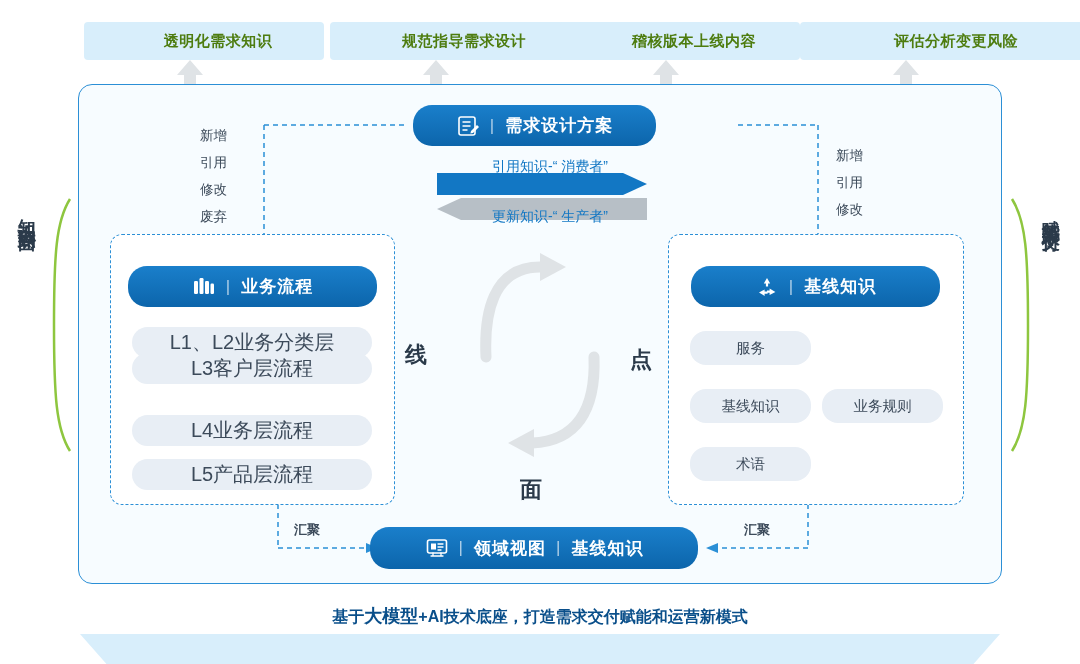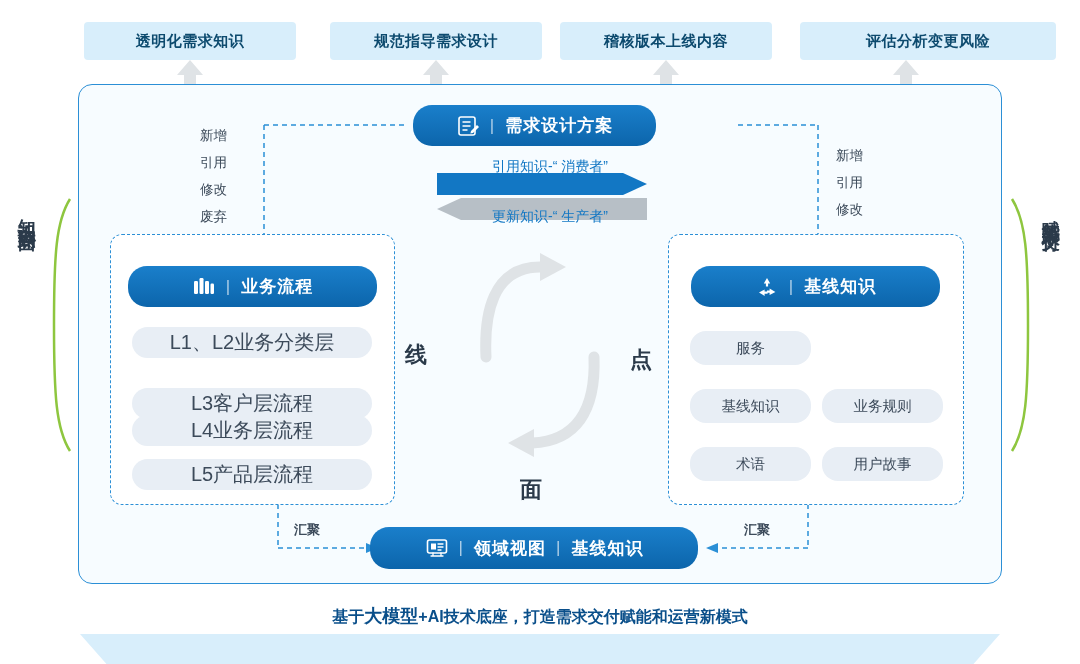--- a/index.html
+++ b/index.html
@@ -17,27 +17,28 @@
     overflow: hidden;
     background: #ffffff;
   }
   .abs { position: absolute; }
 
   
   .top-banner {
     height: 38px;
     border-radius: 4px;
     background: #d8eefb;
-    color: #0c4a6e;
+    color: #4d7c0f;
     font-size: 15px;
     font-weight: bold;
     display: flex;
     align-items: center;
     justify-content: center;
     letter-spacing: 0.5px;
+    padding-left: 28px;
   }
 
   
   #main-frame {
     left: 78px; top: 84px;
     width: 924px; height: 500px;
     border: 1.5px solid #2b8fd6;
     border-radius: 14px;
     background: #f7fcff;
     box-sizing: border-box;
@@ -272,21 +273,21 @@
         <rect x="17.5" y="6.5" width="3.5" height="10.5" rx="1.2" fill="#ffffff"></rect>
       </svg>
     </span>
     <span class="sep">|</span>
     <span>业务流程</span>
   </div>
 
   <div class="abs list-item" style="left:132px; top:327px; width:240px;">
     <span>L1、L2业务分类层</span>
   </div>
-  <div class="abs list-item" style="left:132px; top:388px; width:240px;align-items:center;">
+  <div class="abs list-item" style="left:132px; top:353px; width:240px;align-items:center;">
     <span>L3客户层流程</span>
   </div>
   <div class="abs list-item" style="left:132px; top:415px; width:240px;">
     <span>L4业务层流程</span>
   </div>
   <div class="abs list-item" style="left:132px; top:459px; width:240px;">
     <span>L5产品层流程</span>
   </div>
 
   <div class="abs dashed-box" style="left:668px; top:234px; width:296px; height:271px;"></div>
@@ -307,23 +308,20 @@
     <span>服务</span>
   </div>
   <div class="abs chip" style="left:690px; top:389px; width:121px;">
     <span>基线知识</span>
   </div>
   <div class="abs chip" style="left:822px; top:389px; width:121px;">
     <span>业务规则</span>
   </div>
   <div class="abs chip" style="left:690px; top:447px; width:121px;">
     <span>术语</span>
-  </div>
-  <div class="abs chip" style="left:822px; top:447px; width:121px;">
-    <span>用户故事</span>
   </div>
 
   <svg class="abs" style="left:470px; top:245px;" width="140" height="225" viewBox="0 0 140 225">
     <path d="M70 22 C22 22 14 70 16 112" fill="none" stroke="#dfe3e6" stroke-width="11" stroke-linecap="round"></path>
     <polygon points="70,8 96,22 70,36" fill="#dfe3e6"></polygon>
     <path d="M124 112 C126 166 106 196 62 198" fill="none" stroke="#dfe3e6" stroke-width="11" stroke-linecap="round"></path>
     <polygon points="64,184 38,198 64,212" fill="#dfe3e6"></polygon>
   </svg>
 
   <div class="abs big-cn" style="left:405px; top:340px;">

